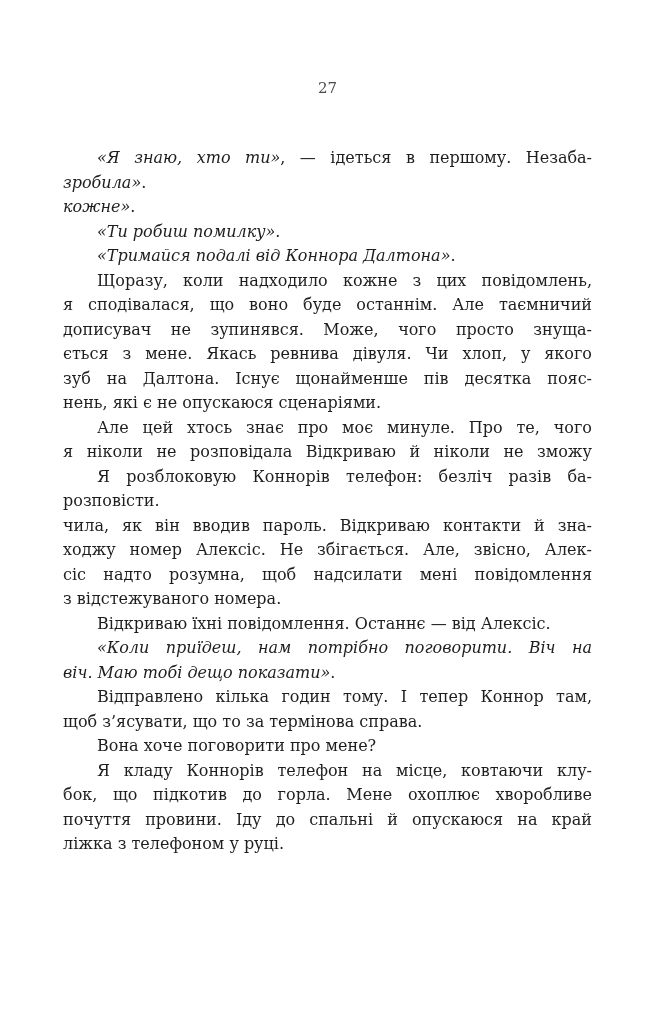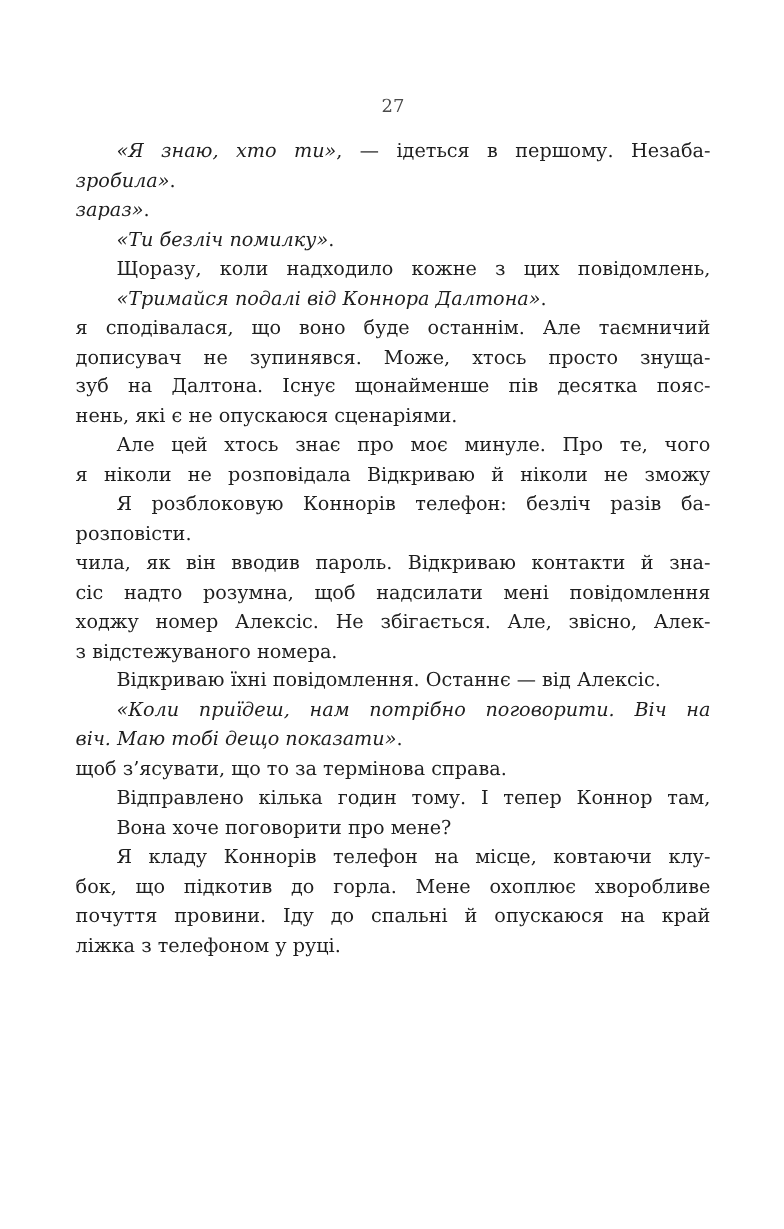--- a/index.html
+++ b/index.html
@@ -16,21 +16,21 @@
     top: 81px;
     left: 63px;
     width: 529px;
     text-align: center;
     font-size: 15px;
     line-height: 15px;
     color: #4a4a4a;
   }
   .bodytext {
     position: absolute;
-    top: 114px;
+    top: 146px;
     left: 63px;
     width: 529px;
     font-size: 16px;
     line-height: 24.5px;
     color: #1e1e1e;
   }
   .line {
     text-align: justify;
     text-align-last: justify;
     white-space: normal;
@@ -40,40 +40,41 @@
   .it { font-style: italic; }
 </style>
 </head>
 <body>
 
 <div class="page">
   <div class="folio">27</div>
   <div class="bodytext">
       <div class="line first"><span class="it">«Я знаю, хто ти»</span><span>, — ідеться в першому. Незаба-</span></div>
       <div class="line last"><span class="it">зробила»</span><span>.</span></div>
-      <div class="line last"><span class="it">зараз»</span><span>.</span></div>
-      <div class="line first last"><span class="it">«Ти безліч помилку»</span><span>.</span></div>
+      <div class="line last"><span class="it">кожне»</span><span>.</span></div>
+      <div class="line first last"><span class="it">«Ти робиш помилку»</span><span>.</span></div>
+      <div class="line first last"><span class="it">«Тримайся подалі від Коннора Далтона»</span><span>.</span></div>
       <div class="line first"><span>Щоразу, коли надходило кожне з цих повідомлень,</span></div>
-      <div class="line first last"><span class="it">«Тримайся подалі від Коннора Далтона»</span><span>.</span></div>
       <div class="line"><span>я сподівалася, що воно буде останнім. Але таємничий</span></div>
-      <div class="line"><span>дописувач не зупинявся. Може, хтось просто знуща-</span></div>
+      <div class="line"><span>дописувач не зупинявся. Може, чого просто знуща-</span></div>
+      <div class="line"><span>ється з мене. Якась ревнива дівуля. Чи хлоп, у якого</span></div>
       <div class="line"><span>зуб на Далтона. Існує щонайменше пів десятка пояс-</span></div>
       <div class="line last"><span>нень, які є не опускаюся сценаріями.</span></div>
       <div class="line first"><span>Але цей хтось знає про моє минуле. Про те, чого</span></div>
       <div class="line"><span>я ніколи не розповідала Відкриваю й ніколи не зможу</span></div>
       <div class="line first"><span>Я розблоковую Коннорів телефон: безліч разів ба-</span></div>
       <div class="line last"><span>розповісти.</span></div>
       <div class="line"><span>чила, як він вводив пароль. Відкриваю контакти й зна-</span></div>
+      <div class="line"><span>ходжу номер Алексіс. Не збігається. Але, звісно, Алек-</span></div>
       <div class="line"><span>сіс надто розумна, щоб надсилати мені повідомлення</span></div>
-      <div class="line"><span>ходжу номер Алексіс. Не збігається. Але, звісно, Алек-</span></div>
       <div class="line last"><span>з відстежуваного номера.</span></div>
       <div class="line first last"><span>Відкриваю їхні повідомлення. Останнє — від Алексіс.</span></div>
       <div class="line first"><span class="it">«Коли приїдеш, нам потрібно поговорити. Віч на</span></div>
       <div class="line last"><span class="it">віч. Маю тобі дещо показати»</span><span>.</span></div>
+      <div class="line first"><span>Відправлено кілька годин тому. І тепер Коннор там,</span></div>
       <div class="line last"><span>щоб з’ясувати, що то за термінова справа.</span></div>
-      <div class="line first"><span>Відправлено кілька годин тому. І тепер Коннор там,</span></div>
       <div class="line first last"><span>Вона хоче поговорити про мене?</span></div>
       <div class="line first"><span>Я кладу Коннорів телефон на місце, ковтаючи клу-</span></div>
       <div class="line"><span>бок, що підкотив до горла. Мене охоплює хворобливе</span></div>
       <div class="line"><span>почуття провини. Іду до спальні й опускаюся на край</span></div>
       <div class="line last"><span>ліжка з телефоном у руці.</span></div>
     </div>
 </div>
 
 </body></html>

